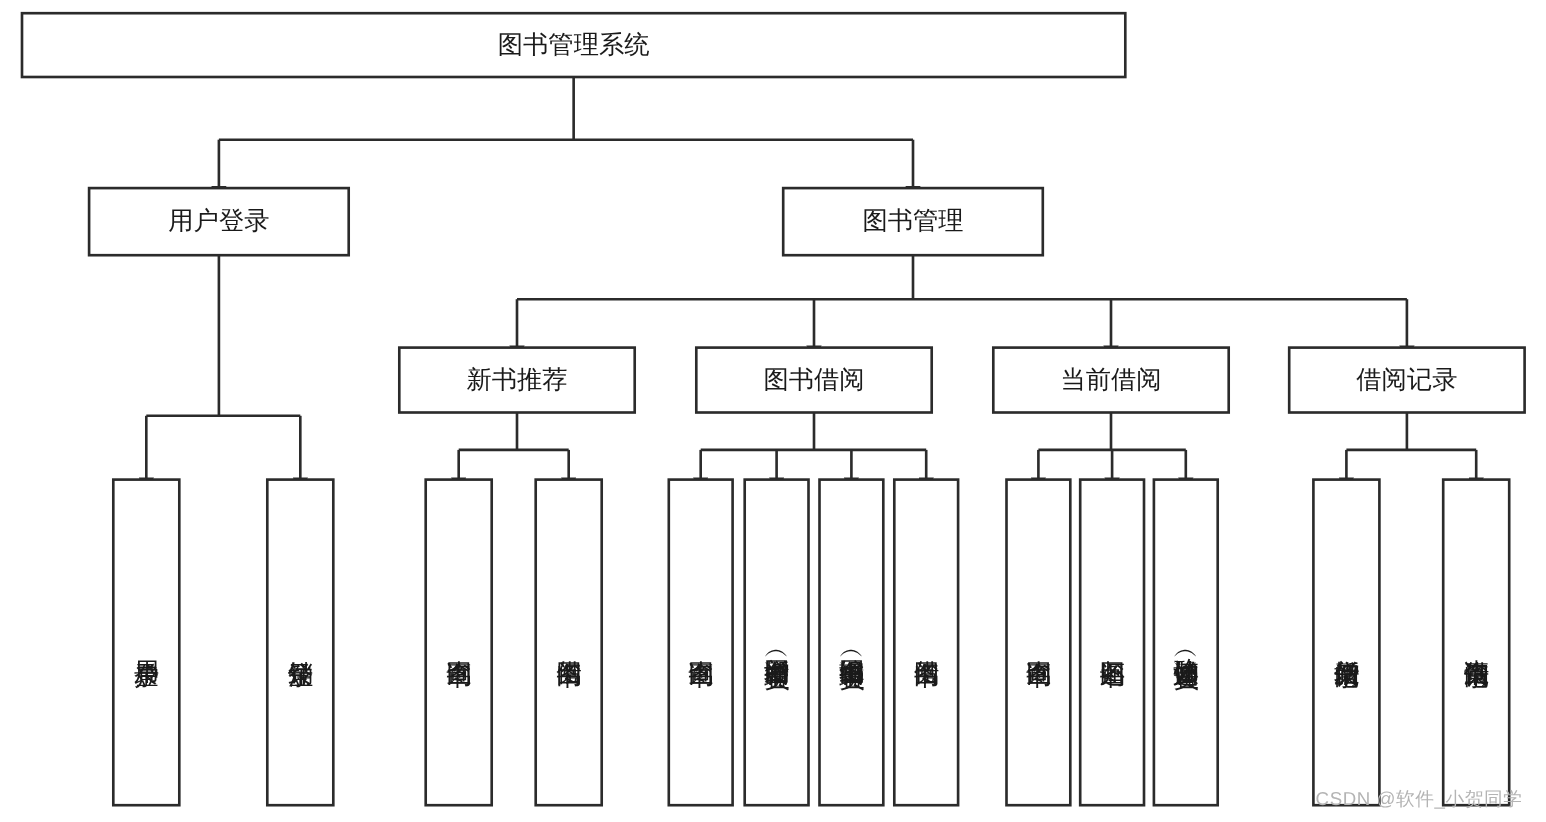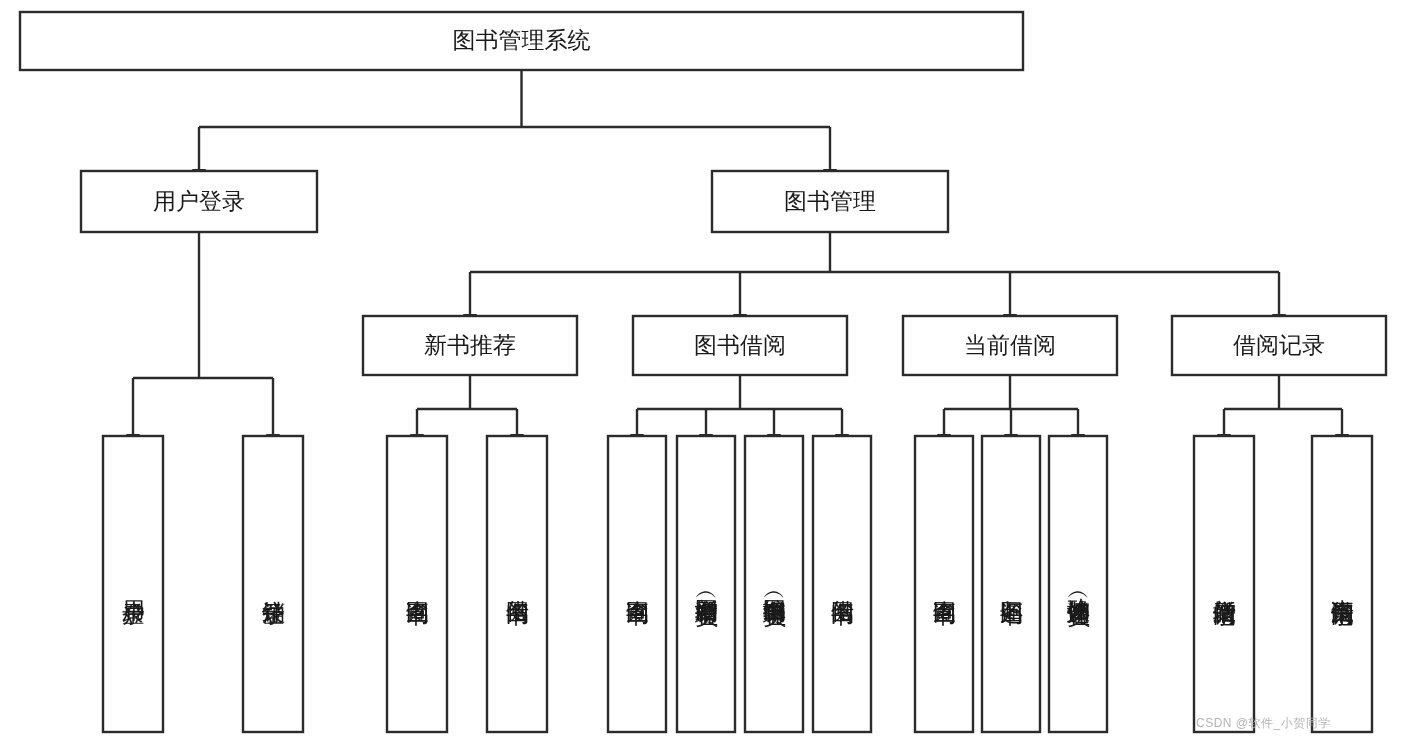--- a/index.html
+++ b/index.html
@@ -61,21 +61,21 @@
     line-height: 1.12;
     color: #1a1a1a;
     letter-spacing: 1px;
     white-space: nowrap;
     pointer-events: none;
     overflow: hidden;
   }
   .watermark {
     position: absolute;
     font-family: "Liberation Sans", "DejaVu Sans", sans-serif;
-    font-size: 12px;
+    font-size: 17px;
     color: #b4b4b4;
     white-space: nowrap;
     letter-spacing: 0.5px;
   }
 </style>
 </head>
 <body>
 
 <div id="diagram-root">
 

